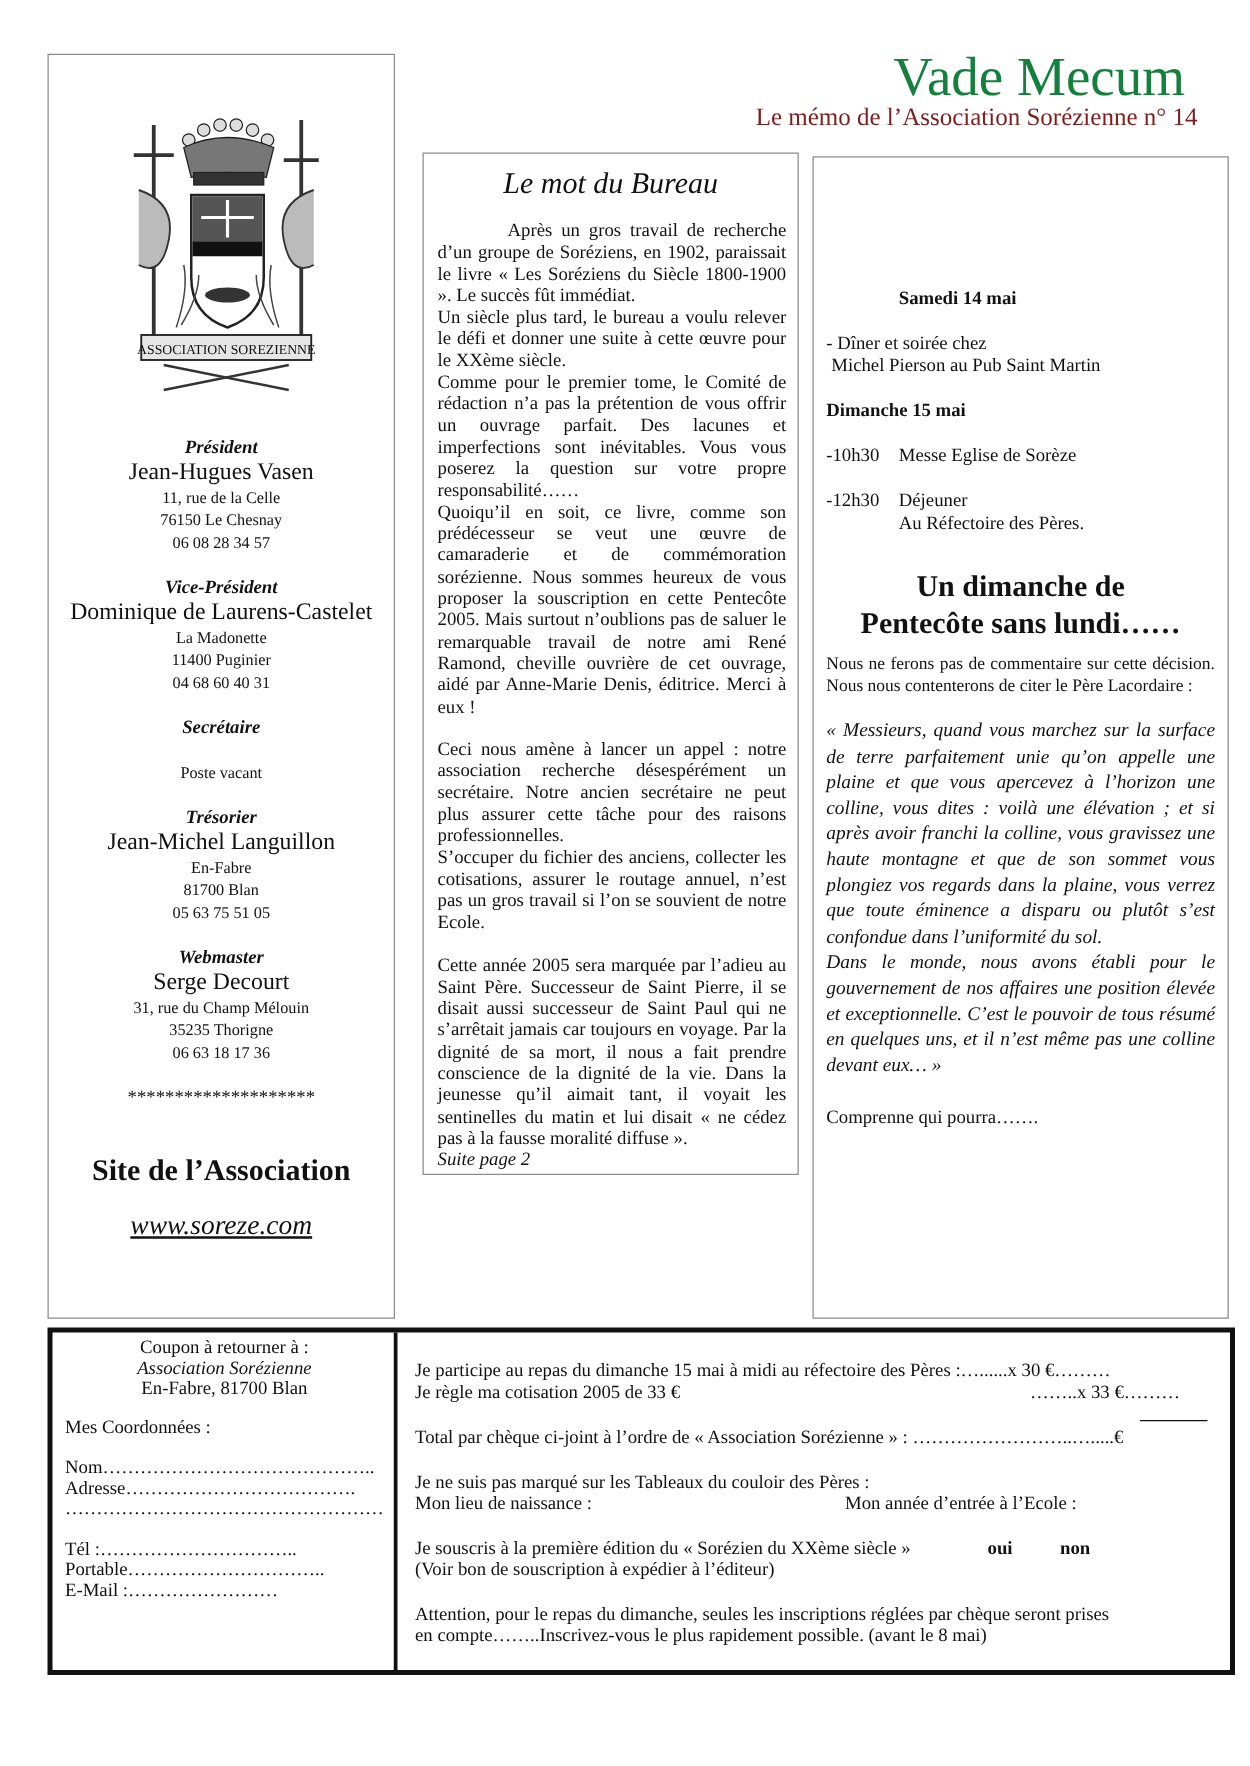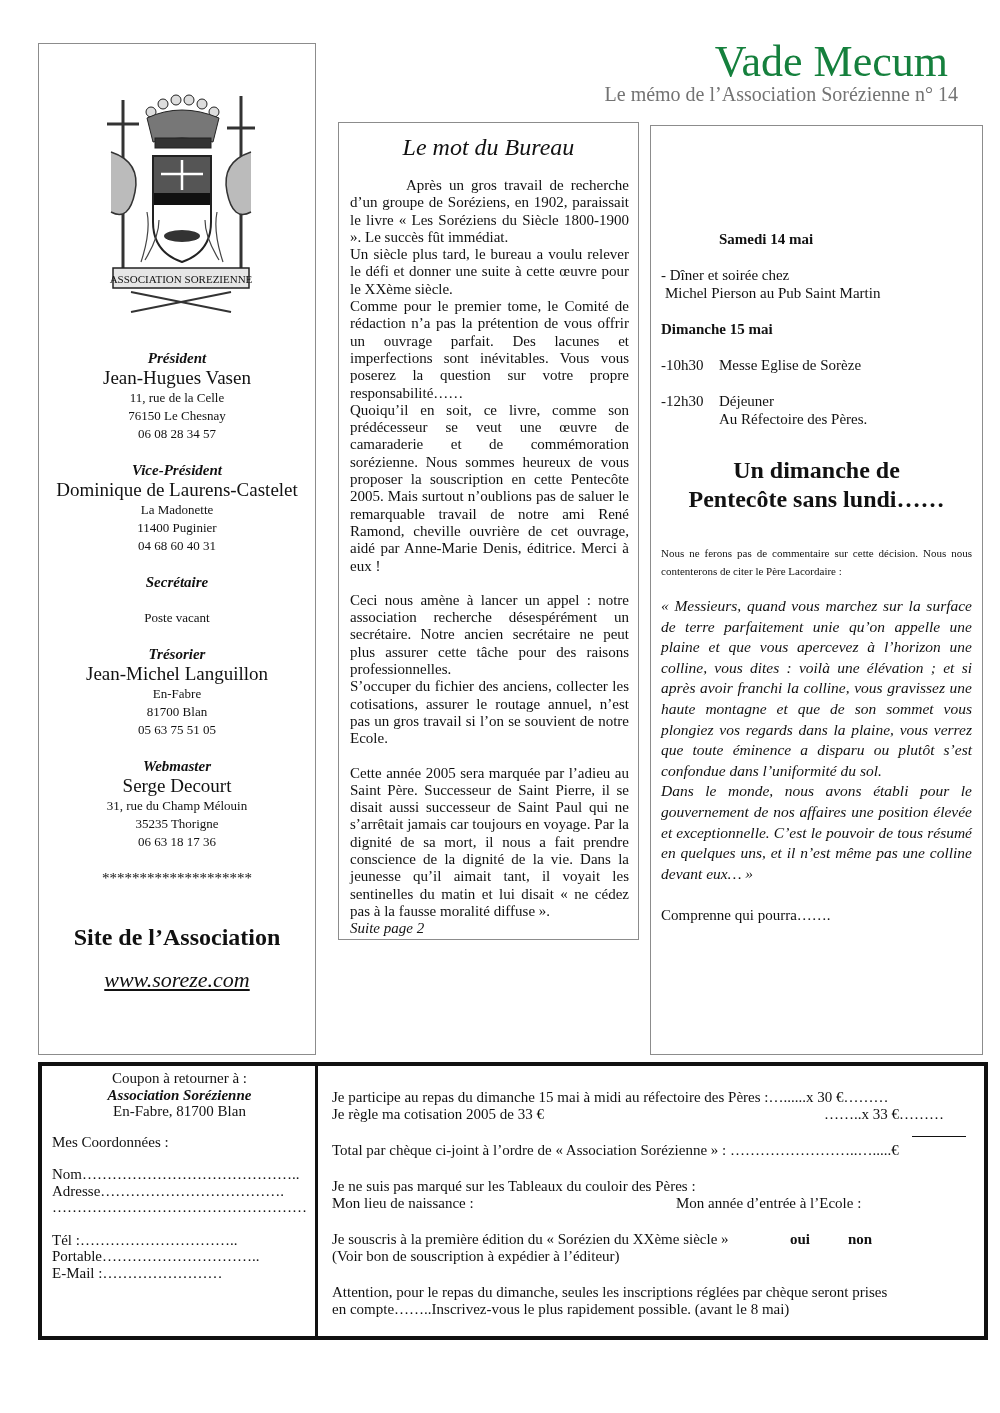--- a/index.html
+++ b/index.html
@@ -5,21 +5,21 @@
   html, body { margin: 0; padding: 0; }
   body {
     width: 1000px; height: 1413px; position: relative; overflow: hidden;
     background: #ffffff; color: #111111;
     font-family: "Liberation Serif", "DejaVu Serif", serif;
   }
   .abs { position: absolute; }
 
   
   .mast-title { right: 52px; top: 38px; font-size: 44px; line-height: 48px; color: #15803d; }
-  .mast-sub { right: 42px; top: 82px; font-size: 20px; line-height: 24px; color: #737373; }
+  .mast-sub { right: 42px; top: 82px; font-size: 20px; line-height: 24px; color: #7f1d1d; }
 
   
   .frame { position: absolute; border: 1px solid #8c8c8c; box-sizing: border-box; background: #fff; }
   #left-frame { left: 38px; top: 43px; width: 278px; height: 1012px; }
   #mid-frame { left: 338px; top: 122px; width: 301px; height: 818px; }
   #right-frame { left: 650px; top: 125px; width: 333px; height: 930px; }
 
   
   .crest { position: absolute; left: 62px; top: 28px; width: 160px; height: 260px; }
   .left-body { position: absolute; left: 0; right: 0; top: 305px; text-align: center; }
@@ -41,30 +41,30 @@
 
   
   .right-title { position: absolute; left: 0; right: 0; top: 36px; text-align: center; font-style: italic; font-size: 24px; line-height: 28px; }
   .right-inner { position: absolute; left: 10px; right: 10px; top: 104px; font-size: 15px; line-height: 18px; }
   .right-inner .day-sat { font-weight: bold; padding-left: 58px; }
   .right-inner .day-sun { font-weight: bold; }
   .right-inner .item { margin: 0; }
   .right-inner .time { display: inline-block; width: 58px; }
   .right-inner .sub { padding-left: 58px; }
   .big-head { font-weight: bold; font-size: 24px; line-height: 29px; margin-top: 28px; text-align: center; }
-  .intro { margin-top: 30px; text-align: justify; font-size: 11px; line-height: 18px; }
+  .intro { margin-top: 9px; text-align: justify; font-size: 14px; line-height: 18px; }
   .quote { margin-top: 16px; font-style: italic; text-align: justify; font-size: 15.5px; line-height: 20.6px; }
   .closing { margin-top: 22px; font-size: 15px; line-height: 18px; }
 
   
   #coupon { position: absolute; left: 38px; top: 1062px; width: 950px; height: 278px; border: 4px solid #111; box-sizing: border-box; }
   #coupon-divider { position: absolute; left: 273px; top: 0; bottom: 0; border-left: 3px solid #111; }
   .coupon-left { position: absolute; left: 10px; top: 4px; width: 255px; font-size: 15px; line-height: 16.5px; }
   .coupon-left .center { text-align: center; }
-  .coupon-left .assoc { font-weight: bold; font-style: italic; }
+  .coupon-left .assoc { font-weight: normal; font-style: italic; }
   .coupon-right { position: absolute; left: 290px; top: 23px; right: 14px; font-size: 15px; line-height: 17px; }
   .row { position: relative; height: 17px; white-space: nowrap; }
   .row .r { position: absolute; right: 0; top: 0; }
   .total-line { position: absolute; right: 4px; top: -6px; width: 54px; border-top: 1px solid #111; }
   .choice { font-weight: bold; display: inline-block; cursor: pointer; }
   .field-line { white-space: nowrap; cursor: text; }
 </style>
 </head>
 <body>
 

